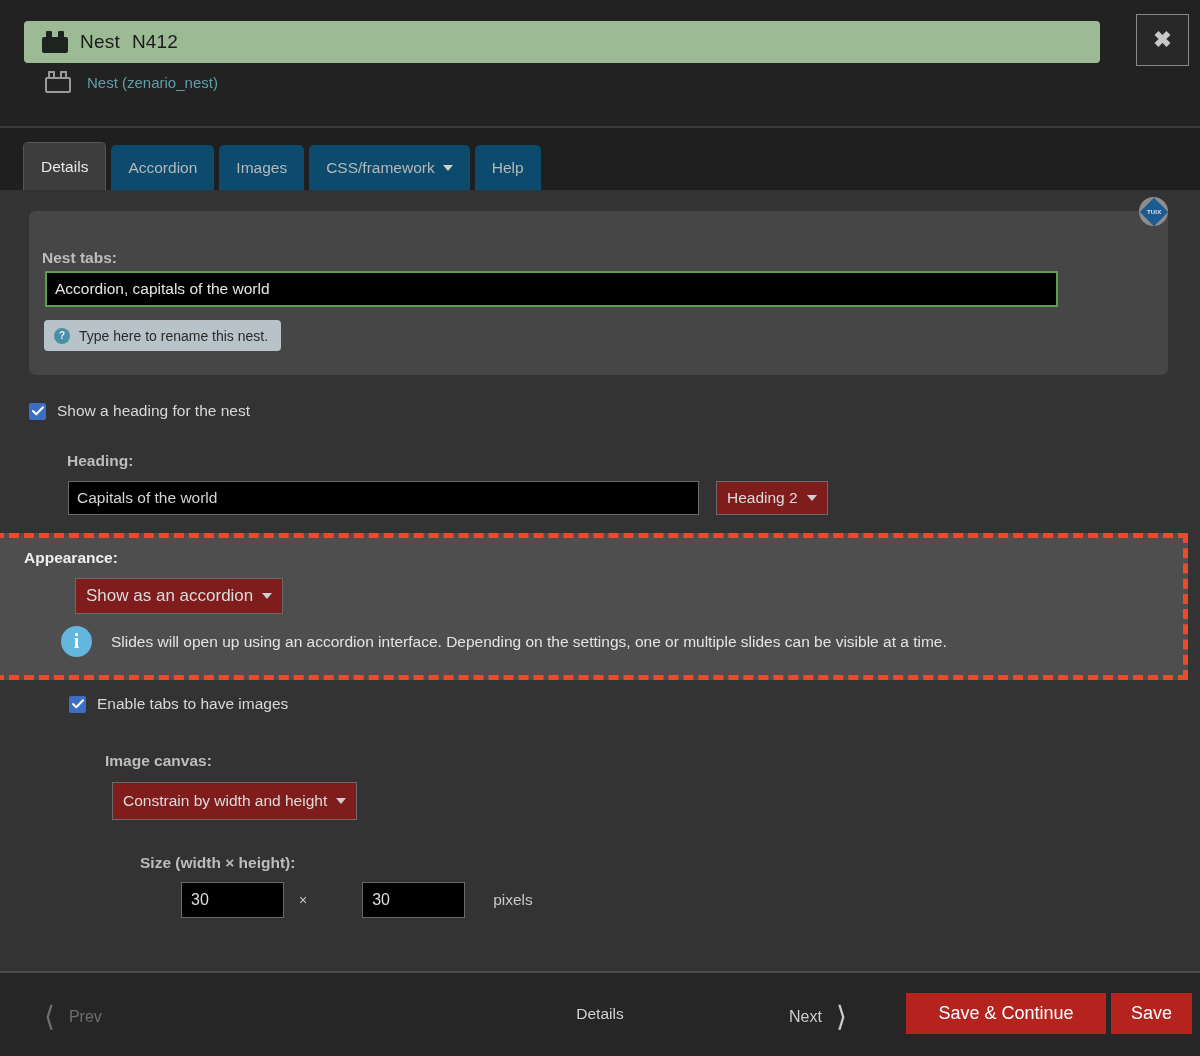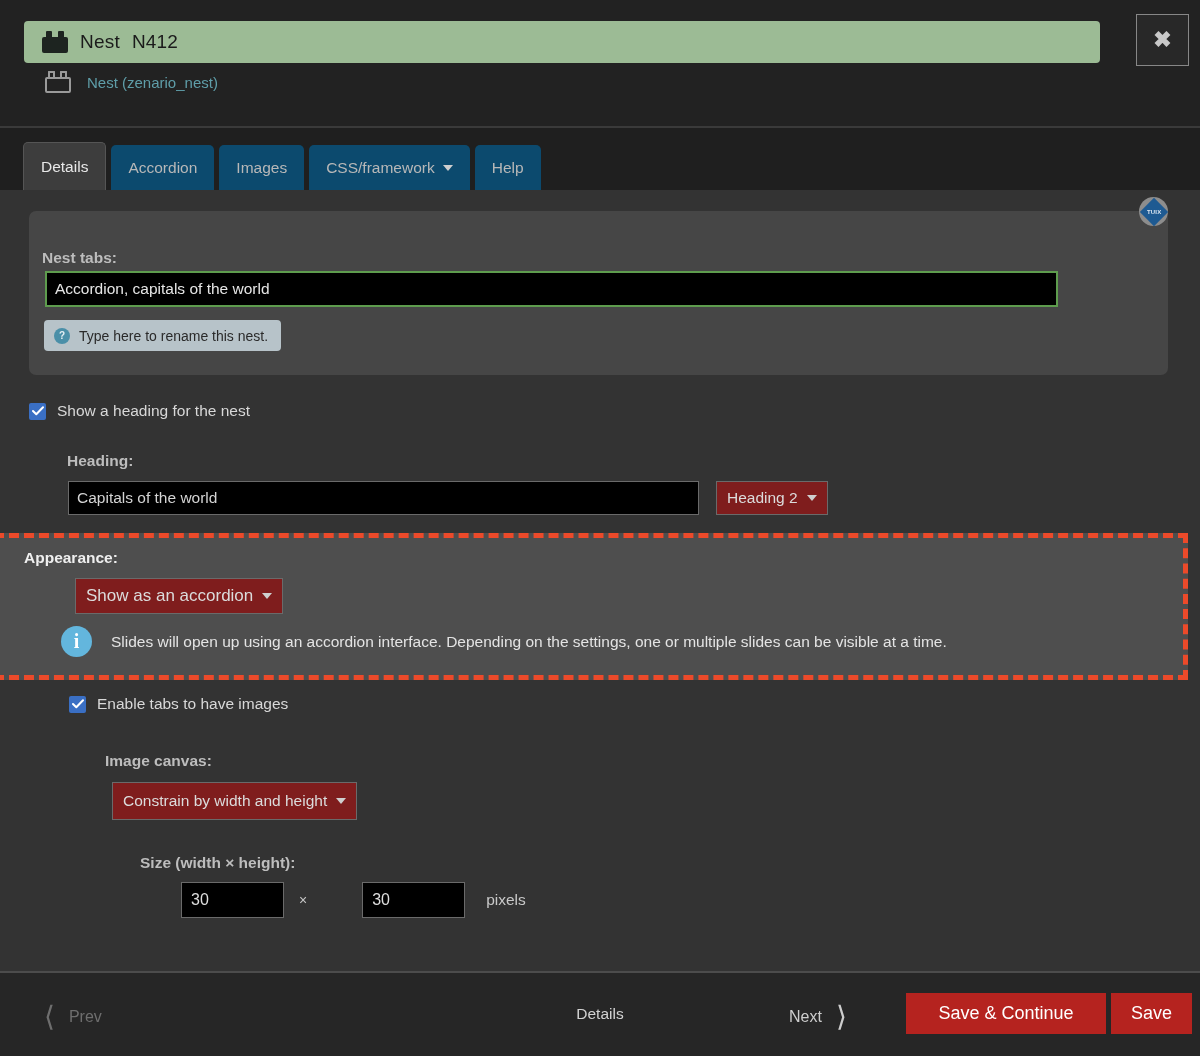--- a/index.html
+++ b/index.html
@@ -221,21 +221,21 @@
   .size-label { position: absolute; left: 140px; top: 664px; }
   .size-row { position: absolute; left: 141px; top: 692px; display: flex; align-items: center; gap: 0; }
   .num-input {
     width: 103px; height: 36px;
     background: #000; color: #dedede;
     border: 1px solid #6a6a6a;
     font-size: 16px; font-family: "Liberation Sans", sans-serif;
     padding-left: 9px; outline: none; margin-left: 40px;
   }
   .times { color: #c7c7c7; font-size: 14px; margin: 0 15px; }
-  .pixels { color: #c9c9c9; font-size: 15.5px; margin-left: 21px; text-align: center; }
+  .pixels { color: #c9c9c9; font-size: 15.5px; margin-left: 28px; text-align: center; }
 
   
   .footer-sep {
     position: absolute; top: 971px; left: 0; width: 1200px; height: 2px;
     background: #4c4c4c;
   }
   .footer {
     position: absolute; top: 973px; left: 0; width: 1200px; height: 83px;
     background: #262626;
   }

